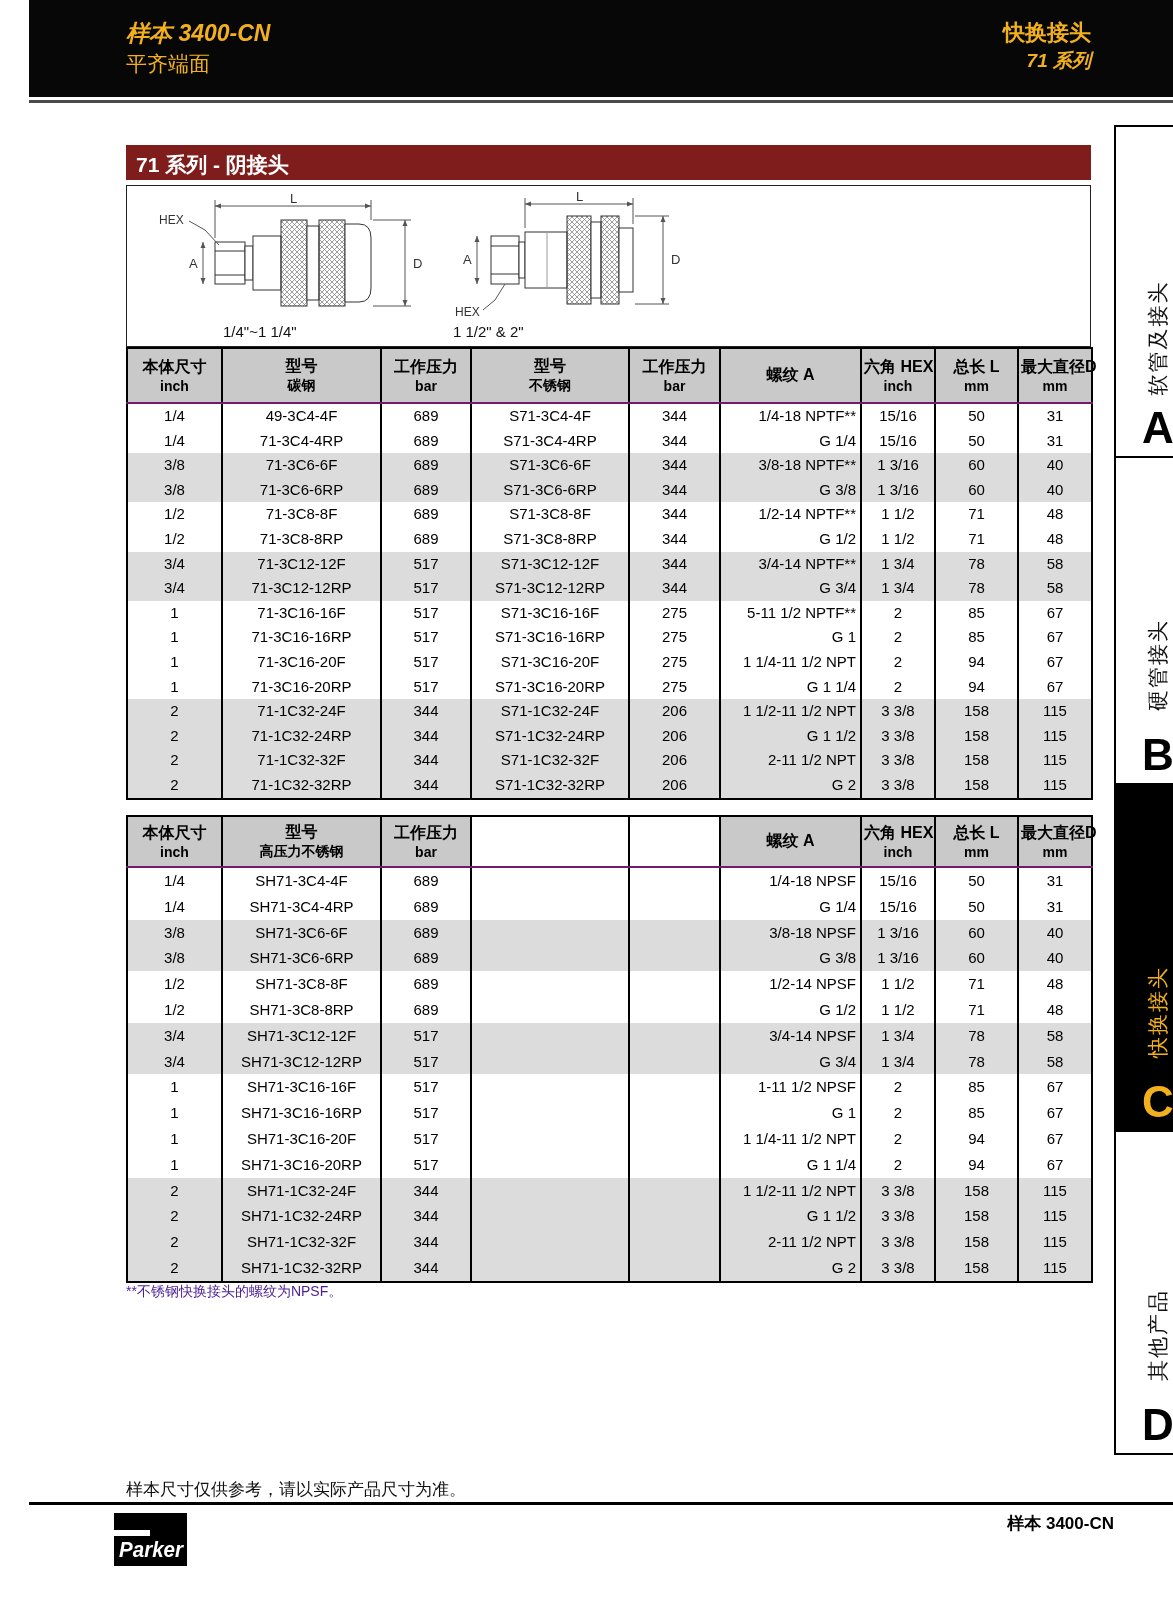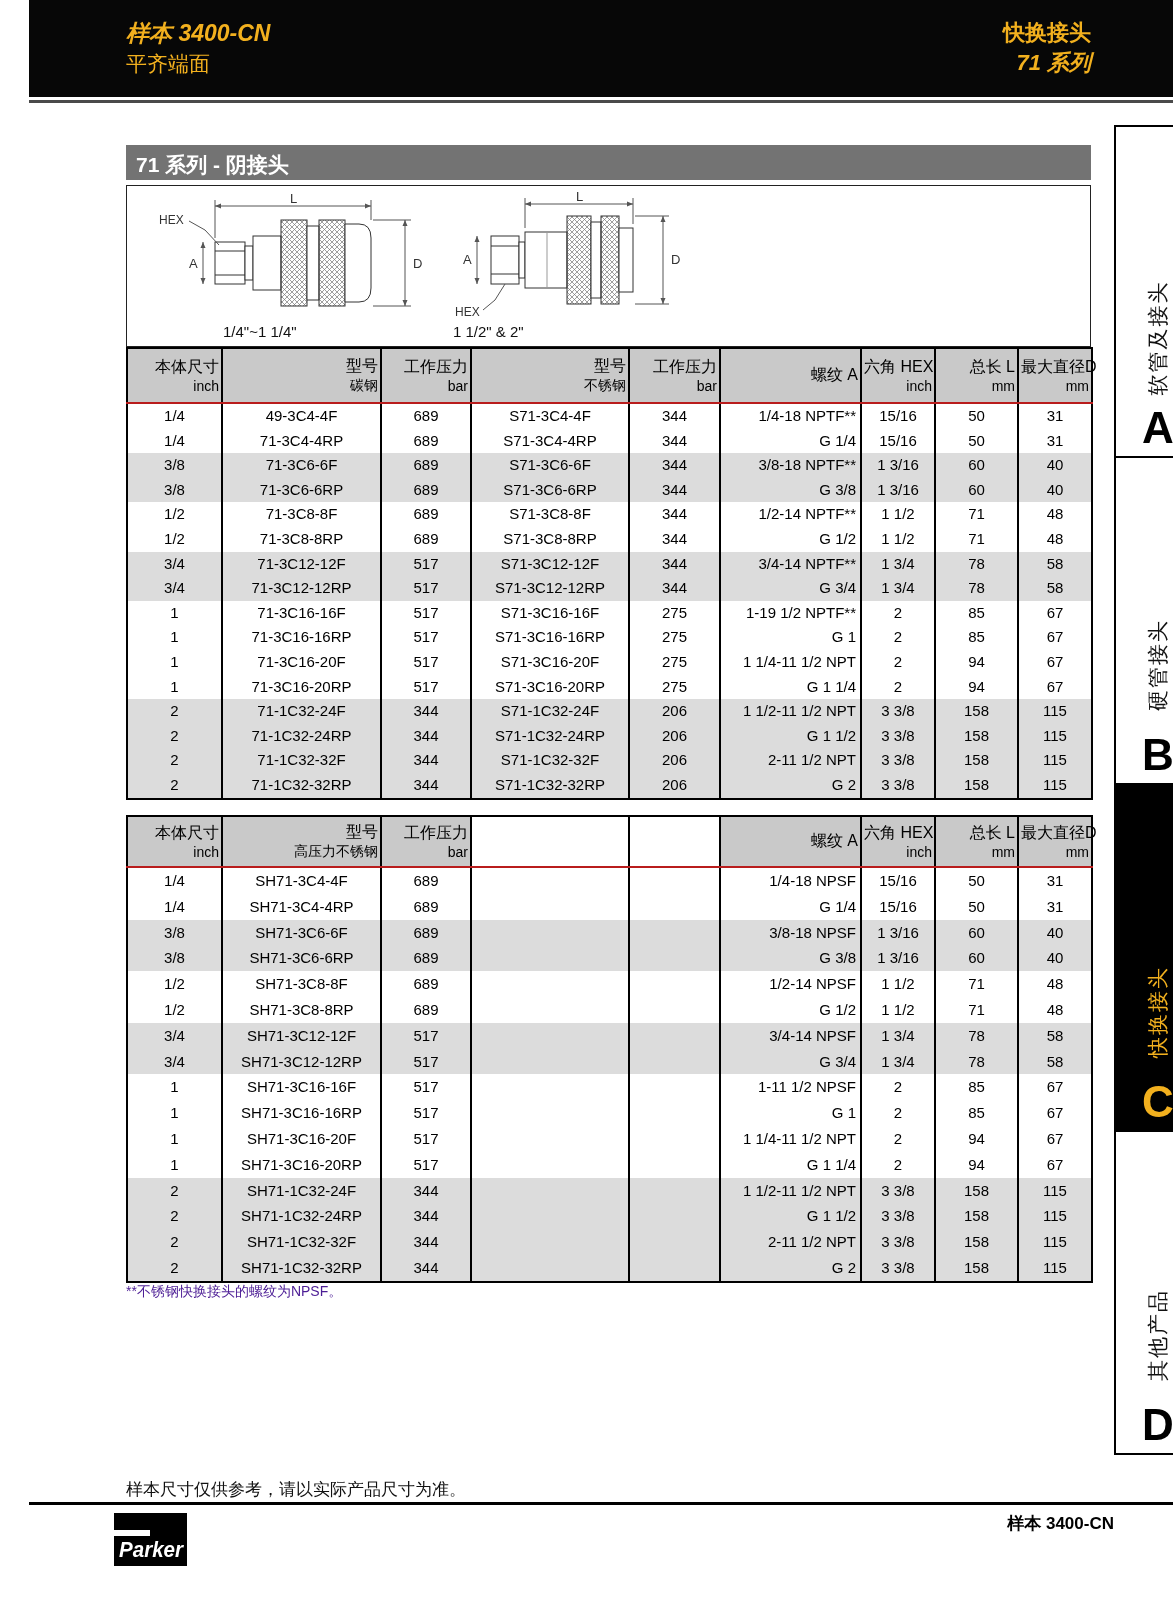--- a/index.html
+++ b/index.html
@@ -7,43 +7,43 @@
         font-family:"Liberation Sans","DejaVu Sans",sans-serif;color:#000;margin-left:29px;}
 
   
   .topbar{position:absolute;left:0;top:0;width:1173px;height:97px;background:#070707;}
   .topbar-rule{position:absolute;left:0;top:100px;width:1173px;height:3px;background:#4a4a4a;}
   .tb-left{position:absolute;left:97px;top:18px;}
   .tb-right{position:absolute;right:111px;top:18px;text-align:right;}
   .tb-l1{font-size:23px;font-weight:bold;font-style:italic;color:#f2b01e;line-height:1.35;}
   .tb-l2{font-size:21px;font-weight:normal;color:#f2b01e;line-height:1.45;}
   .tb-r1{font-size:22px;font-weight:bold;color:#f2b01e;line-height:1.35;}
-  .tb-r2{font-size:22px;font-weight:bold;font-style:italic;color:#f2b01e;line-height:1.4;}
+  .tb-r2{font-size:19px;font-weight:bold;font-style:italic;color:#f2b01e;line-height:1.4;}
 
   
-  .section-bar{position:absolute;left:97px;top:145px;width:965px;height:35px;background:#737373;
+  .section-bar{position:absolute;left:97px;top:145px;width:965px;height:35px;background:#7f1d1d;
                color:#fff;font-size:21px;font-weight:bold;line-height:40px;padding-left:10px;box-sizing:border-box;}
 
   
   .draw-panel{position:absolute;left:97px;top:185px;width:965px;height:162px;border:1px solid #222;
               box-sizing:border-box;background:#fff;}
   .draw-svg{position:absolute;top:6px;}
   .draw-a{left:30px;}
   .draw-b{left:320px;}
   .caption{position:absolute;top:137px;font-size:15px;color:#111;}
   .cap-a{left:96px;}
   .cap-b{left:326px;}
 
   
   .ptable{border-collapse:collapse;table-layout:fixed;width:965px;background:#fff;}
   .ptable th,.ptable td{border-left:2px solid #000;border-right:2px solid #000;padding:0 4px;
         overflow:visible;white-space:nowrap;}
   .ptable{border:2px solid #000;}
-  .ptable thead th{background:#c9c9c9;border-bottom:2px solid #b91c1c;font-weight:normal;
-        font-size:16px;text-align:right;vertical-align:middle;padding:3px 2px;}
+  .ptable thead th{background:#c9c9c9;border-bottom:2px solid #701a75;font-weight:bold;
+        font-size:16px;text-align:center;vertical-align:middle;padding:3px 2px;}
   .ptable thead th.empty{background:#fff;}
   .t1 thead th{height:47px;}
   .t2 thead th{height:43px;}
   .ptable thead .h2{font-size:14px;}
   .ptable td{font-size:15px;text-align:center;height:24.6px;line-height:24.6px;}
   .t2 td{height:25.8px;line-height:25.8px;}
   .ptable td.al{text-align:right;padding-left:8px;}
   .ptable tr.shaded td{background:#dcdcdc;}
   .tbl1{position:absolute;left:97px;top:347px;}
   .tbl2{position:absolute;left:97px;top:815px;}
@@ -315,21 +315,21 @@
             <td>1 3/4</td>
             <td>78</td>
             <td>58</td>
           </tr>
           <tr>
             <td>1</td>
             <td>71-3C16-16F</td>
             <td>517</td>
             <td>S71-3C16-16F</td>
             <td>275</td>
-            <td class="al">1-19 1/2 NPTF**</td>
+            <td class="al">5-11 1/2 NPTF**</td>
             <td>2</td>
             <td>85</td>
             <td>67</td>
           </tr>
           <tr>
             <td>1</td>
             <td>71-3C16-16RP</td>
             <td>517</td>
             <td>S71-3C16-16RP</td>
             <td>275</td>

